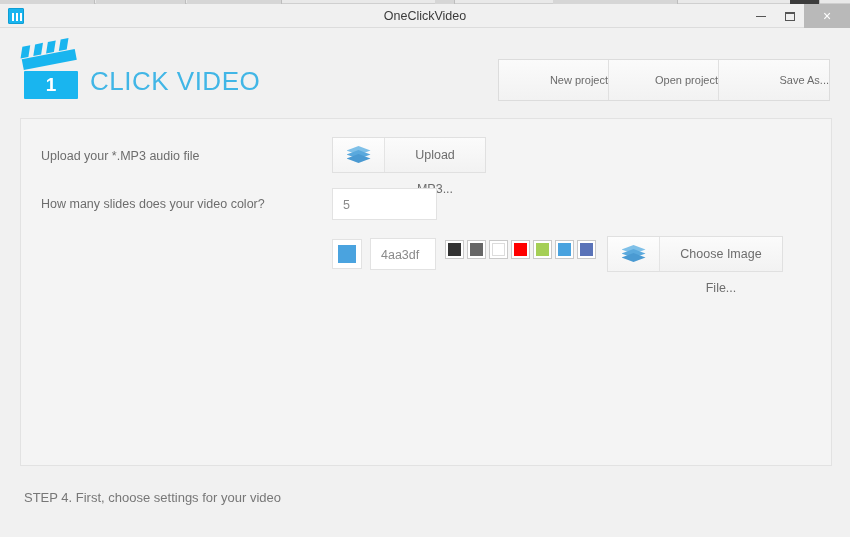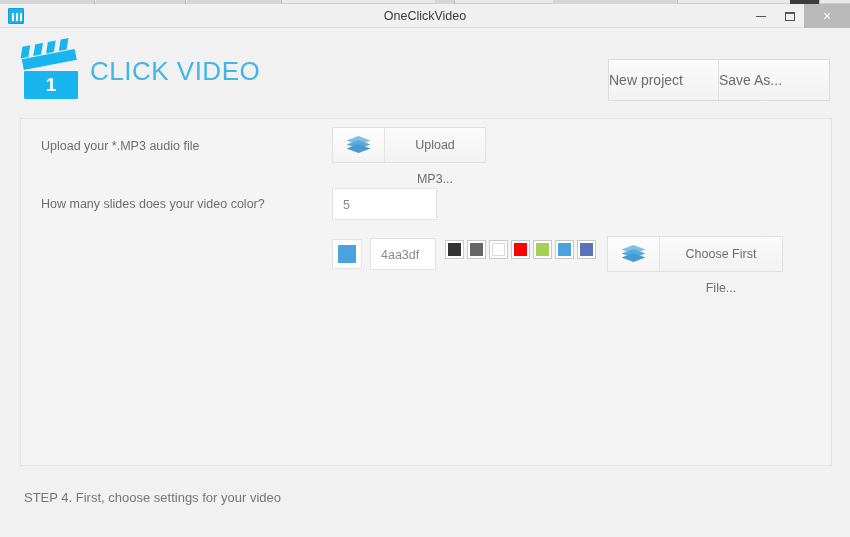--- a/index.html
+++ b/index.html
@@ -154,39 +154,39 @@
     left: 0; top: 0;
     width: 54px; height: 28px;
     line-height: 28px;
     text-align: center;
     color: #ffffff;
     font-size: 19px;
     font-weight: bold;
   }
   .logo-text {
     margin-left: 10px;
-    margin-bottom: 14px;
+    margin-bottom: 4px;
     font-size: 26px;
     color: #41b6e6;
     letter-spacing: 0.5px;
   }
 
   .proj-btns {
     position: absolute;
     right: 20px; top: 30px;
     display: flex;
     border: 1px solid #dcdcdc;
     background: #f6f6f6;
   }
   .proj-btn {
     width: 110px;
     height: 40px;
     line-height: 40px;
-    text-align: left;
-    font-size: 14px;
+    text-align: right;
+    font-size: 11px;
     color: #6b6b6b;
     background: linear-gradient(to bottom, #fbfbfb, #f2f2f2);
     border-right: 1px solid #e0e0e0;
     cursor: pointer;
   }
   .proj-btn:last-child { border-right: none; }
 
   
   .panel {
     position: absolute;
@@ -370,27 +370,28 @@
         </div>
         <div class="clapper-body">
           <div class="clapper-num">1</div>
         </div>
       </div>
       <div class="logo-text">CLICK VIDEO</div>
     </div>
 
     <div class="proj-btns">
       <div class="proj-btn">New project</div>
+      <div class="proj-btn">Open project</div>
       <div class="proj-btn">Save As...</div>
     </div>
   </div>
 
   <div class="panel">
 
-    <div class="row" style="top:2px;">
+    <div class="row" style="top:12px;">
       <div class="row-label">Upload your *.MP3 audio file</div>
       <div class="filebtn" style="left:311px;top:6px;">
         <div class="filebtn-icon">
           <div class="stack-icon">
             <i class="l1"></i>
               <i class="l2"></i>
               <i class="l3"></i>
           </div>
         </div>
         <div class="filebtn-label" style="width:100px;">Upload MP3...</div>
@@ -434,21 +435,21 @@
         </div>
 
       <div class="filebtn" style="left:586px;top:7px;">
         <div class="filebtn-icon">
           <div class="stack-icon">
             <i class="l1"></i>
               <i class="l2"></i>
               <i class="l3"></i>
           </div>
         </div>
-        <div class="filebtn-label" style="width:122px;">Choose First File...</div>
+        <div class="filebtn-label" style="width:122px;">Choose Image File...</div>
       </div>
     </div>
 
   </div>
 
   <div class="footer">
     <div class="step-text">STEP 4. First, choose settings for your video</div>
   </div>
 
 </div>

